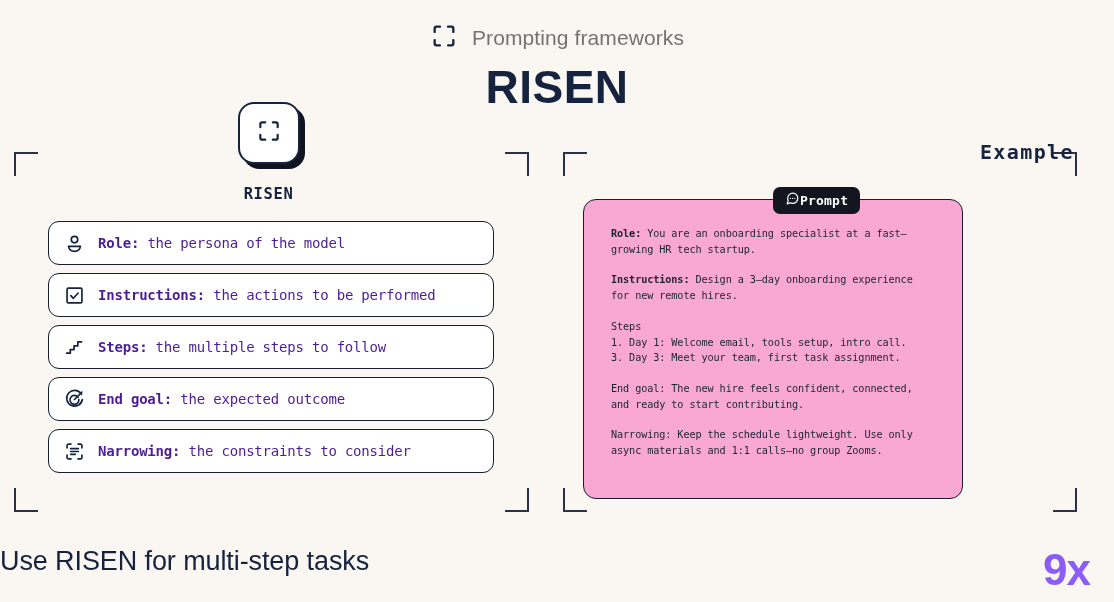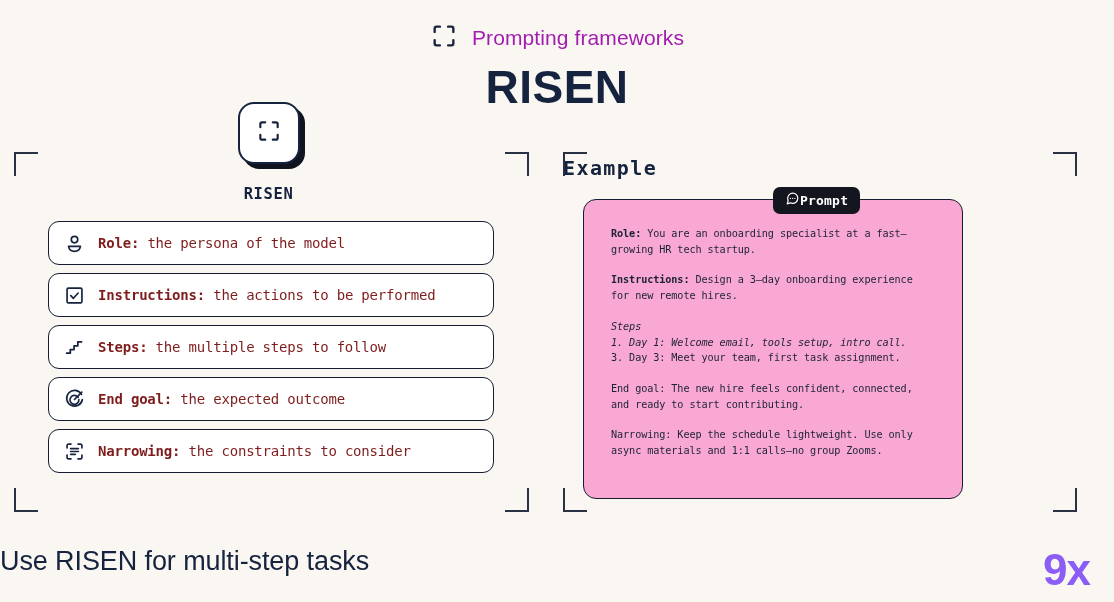--- a/index.html
+++ b/index.html
@@ -23,21 +23,21 @@
     left: 0;
     width: 1114px;
     display: flex;
     align-items: center;
     justify-content: center;
     gap: 14px;
   }
   .eyebrow-label {
     font-size: 21px;
     font-weight: 400;
-    color: #a21caf;
+    color: #737373;
     letter-spacing: .1px;
   }
   .scan-ico { display: block; }
 
   .main-title {
     position: absolute;
     top: 62px;
     left: 0;
     width: 1114px;
     text-align: center;
@@ -116,33 +116,33 @@
     flex: 0 0 auto;
     width: 22px;
     height: 22px;
     display: flex;
     align-items: center;
     justify-content: center;
   }
   .card-text {
     font-family: "DejaVu Sans Mono", monospace;
     font-size: 14px;
-    color: #7f1d1d;
+    color: #4c1d95;
     letter-spacing: -.2px;
     white-space: nowrap;
   }
   .card-text b { font-weight: 700; }
 
   
   .example-title {
     position: absolute;
     left: 563px;
-    top: 156px;
+    top: 140px;
     width: 511px;
-    text-align: left;
+    text-align: right;
     font-family: "DejaVu Sans Mono", monospace;
     font-size: 20px;
     font-weight: 700;
     letter-spacing: 1.4px;
     color: #16233f;
   }
 
   .prompt-badge {
     position: absolute;
     left: 773px;
@@ -177,21 +177,21 @@
   }
   .prompt-body {
     font-family: "DejaVu Sans Mono", monospace;
     font-size: 10.2px;
     line-height: 15.7px;
     color: #1b2233;
     letter-spacing: -.1px;
   }
   .pp { margin: 0 0 15px 0; }
   .pp:last-child { margin-bottom: 0; }
-  .pp.tight { margin-bottom: 0; font-style: italic; }
+  .pp.tight { margin-bottom: 0; }
   .pp b { font-weight: 700; }
 
   
   .footer-line {
     position: absolute;
     left: 0;
     top: 546px;
     width: 1114px;
     text-align: left;
     font-size: 27px;

